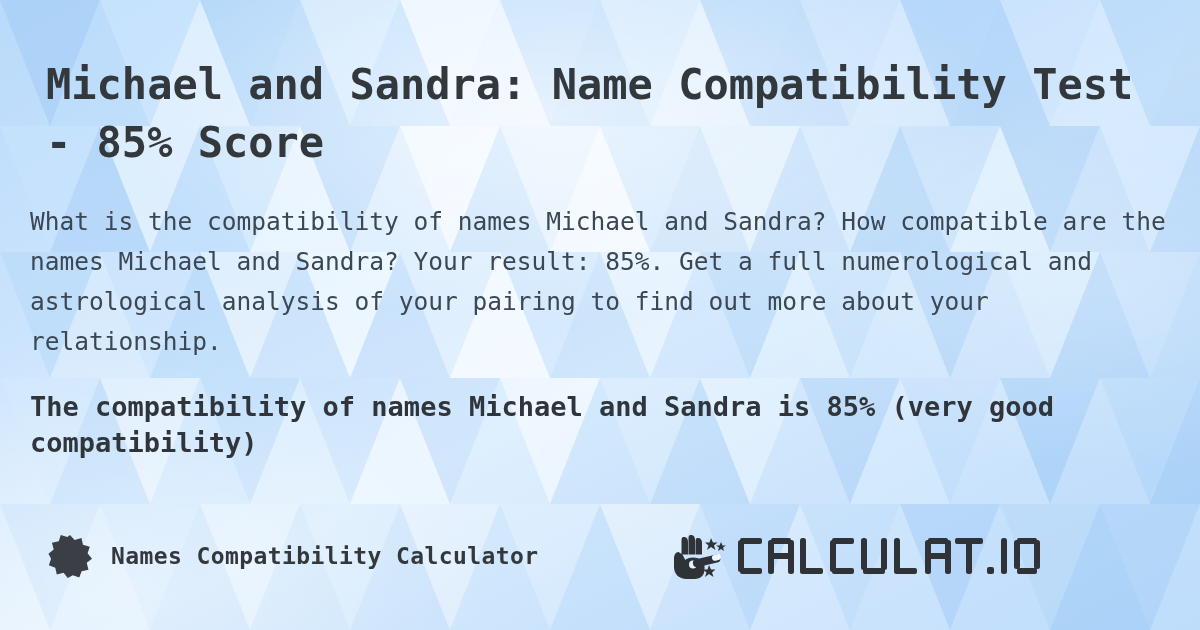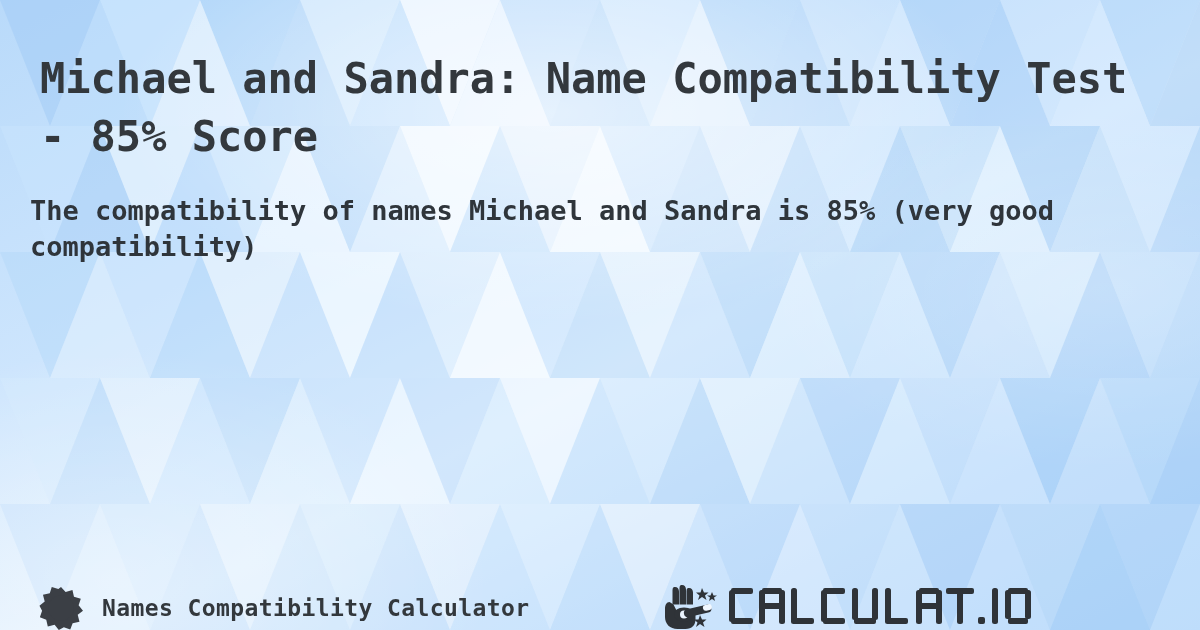--- a/index.html
+++ b/index.html
@@ -56,21 +56,21 @@
   }
 
   #page-title {
     font-family: "DejaVu Sans Mono", "Liberation Mono", monospace;
     font-weight: bold;
     font-size: 42px;
     line-height: 58px;
     letter-spacing: 0px;
     color: #33383d;
     white-space: pre-line;
-    margin: 10px;
+    margin: 16px;
   }
 
   #description {
     margin-top: 30px;
     font-family: "DejaVu Sans Mono", "Liberation Mono", monospace;
     font-weight: normal;
     font-size: 24.5px;
     line-height: 40px;
     color: #3b4753;
     max-width: 1140px;
@@ -83,28 +83,28 @@
     font-weight: bold;
     font-size: 27px;
     line-height: 36px;
     color: #2f353b;
     max-width: 1140px;
   }
 
   
   #footer {
     position: absolute;
-    left: 3px;
+    left: 12px;
     bottom: 0;
     z-index: 2;
     width: 1065px;
     height: 96px;
     padding: 0 30px 0 36px;
     display: flex;
-    align-items: flex-end;
+    align-items: flex-start;
     justify-content: space-between;
   }
 
   #footer-brand {
     display: flex;
     align-items: center;
     gap: 19px;
   }
 
   #starburst-icon {
@@ -298,20 +298,21 @@
       <polygon points="1150,630 1200,630 1200,504" fill="#c1dffc" opacity="0.45"></polygon>
     </g>
   </svg>
 
   <div id="bg-wash"></div>
 
   <div id="content">
 
     <h1 id="page-title">Michael and Sandra: Name Compatibility Test - 85% Score</h1>
 
+    <p id="description">What is the compatibility of names Michael and Sandra? How compatible are the names Michael and Sandra? Your result: 85%. Get a full numerological and astrological analysis of your pairing to find out more about your relationship.</p>
 
     <p id="result-statement">The compatibility of names Michael and Sandra is 85% (very good compatibility)</p>
 
     <span class="sr-text">Michael</span>
     <span class="sr-text">Sandra</span>
     <span class="sr-text">85%</span>
     <span class="sr-text">very good compatibility</span>
   </div>
 
   <div id="footer">

